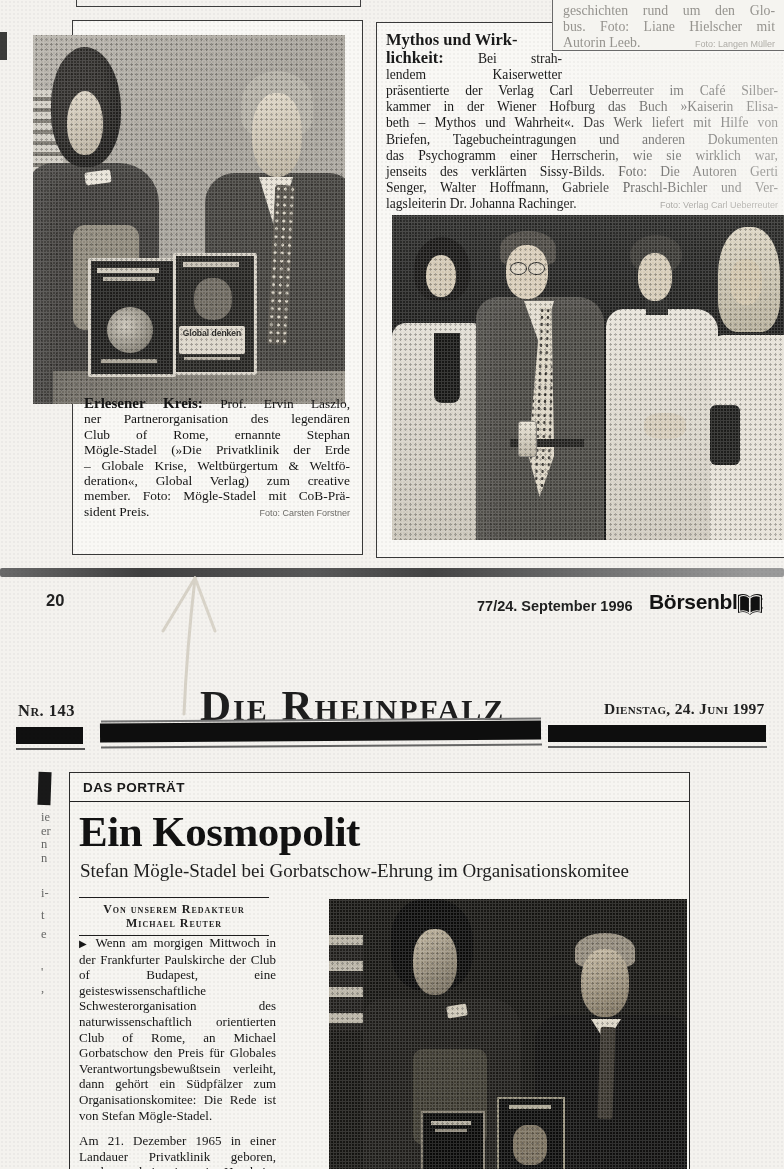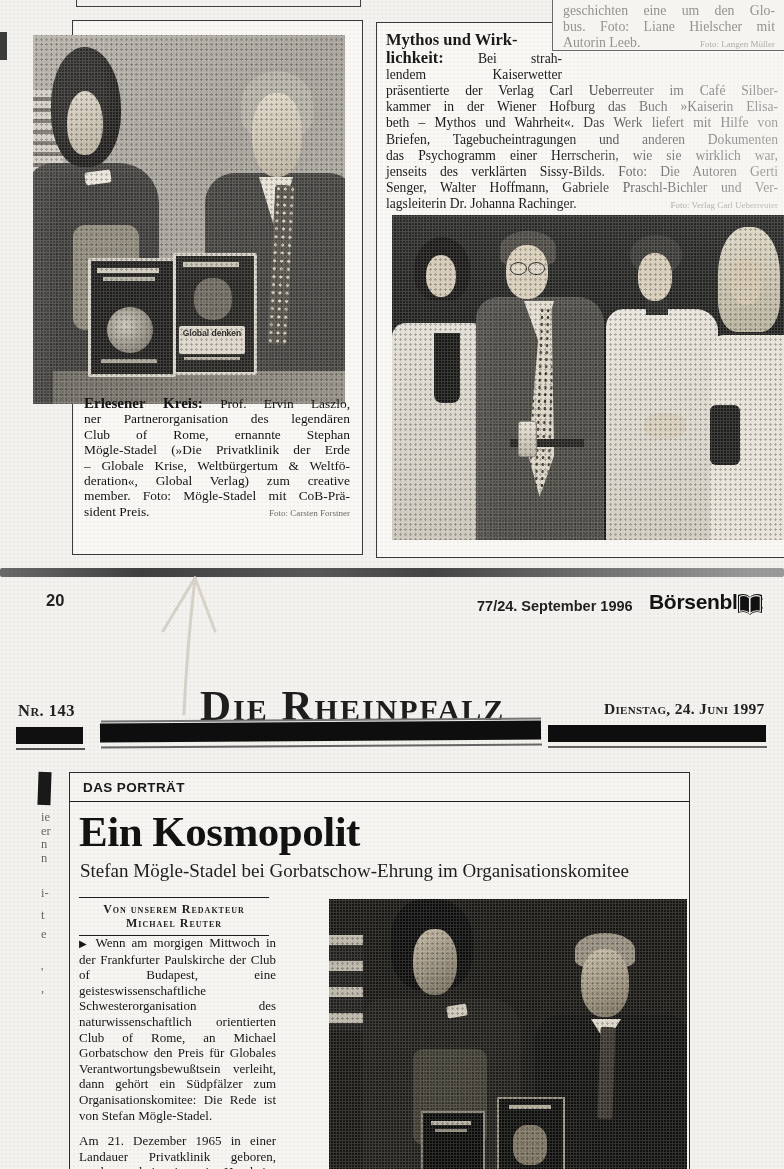--- a/index.html
+++ b/index.html
@@ -21,21 +21,21 @@
   .boxE{left:376px;top:22px;width:412px;height:534px;border:1.6px solid #3a3a3a;background:#f9f8f5;}
   .fragD{left:552px;top:-6px;width:238px;height:57px;background:#f5f4f0;z-index:6;
          border-left:1.5px solid #6a6a6a;border-bottom:1.5px solid #6a6a6a;
          padding:9px 8px 0 10px;box-sizing:border-box;color:#95938e;
          font-size:13.8px;line-height:16px;}
   .fragD .jline{width:212px;}
   .fragD .credit{color:#aeaca6;}
 
   .jline{text-align:justify;text-align-last:justify;}
   .lastline{display:flex;justify-content:space-between;align-items:baseline;}
-  .credit{font-family:Liberation Serif, serif;font-size:9px;color:#6e6c68;white-space:nowrap;}
+  .credit{font-family:Liberation Sans, sans-serif;font-size:9px;color:#6e6c68;white-space:nowrap;}
 
   
   .cap1{left:84px;top:396px;width:266px;font-size:13.4px;line-height:15.4px;color:#141414;z-index:4;}
   .cap1 .lead{font-weight:bold;font-size:15px;}
   
   .myth{left:386px;top:31px;width:392px;z-index:5;font-size:13.6px;line-height:16.2px;color:#1a1a1a;}
   .myth .nline{width:176px;}
   .myth .blead{font-weight:bold;font-size:16.5px;line-height:17.5px;}
   .fadeR{left:554px;top:55px;width:228px;height:160px;z-index:7;pointer-events:none;
          background:linear-gradient(90deg,rgba(245,244,240,0) 0%,rgba(245,244,240,.42) 40%,rgba(245,244,240,.62) 100%);}
@@ -239,21 +239,21 @@
       <span>sident Preis.</span>
       <span class="credit">Foto: Carsten Forstner</span>
     </div>
   </div>
 
   <div class="abs boxE"></div>
 
   <div class="abs fragD">
     <div>
 
-    <div class="jline">geschichten eine um den Glo-</div>
+    <div class="jline">geschichten rund um den Glo-</div>
         <div class="jline">bus. Foto: Liane Hielscher mit</div>
       </div>
     <div class="lastline" style="width:212px">
       <span>Autorin Leeb.</span>
       <span class="credit" style="color:#aeaca6">Foto: Langen Müller</span>
     </div>
   </div>
 
   <div class="abs myth">
     <div class="blead nline">Mythos und Wirk-</div>

